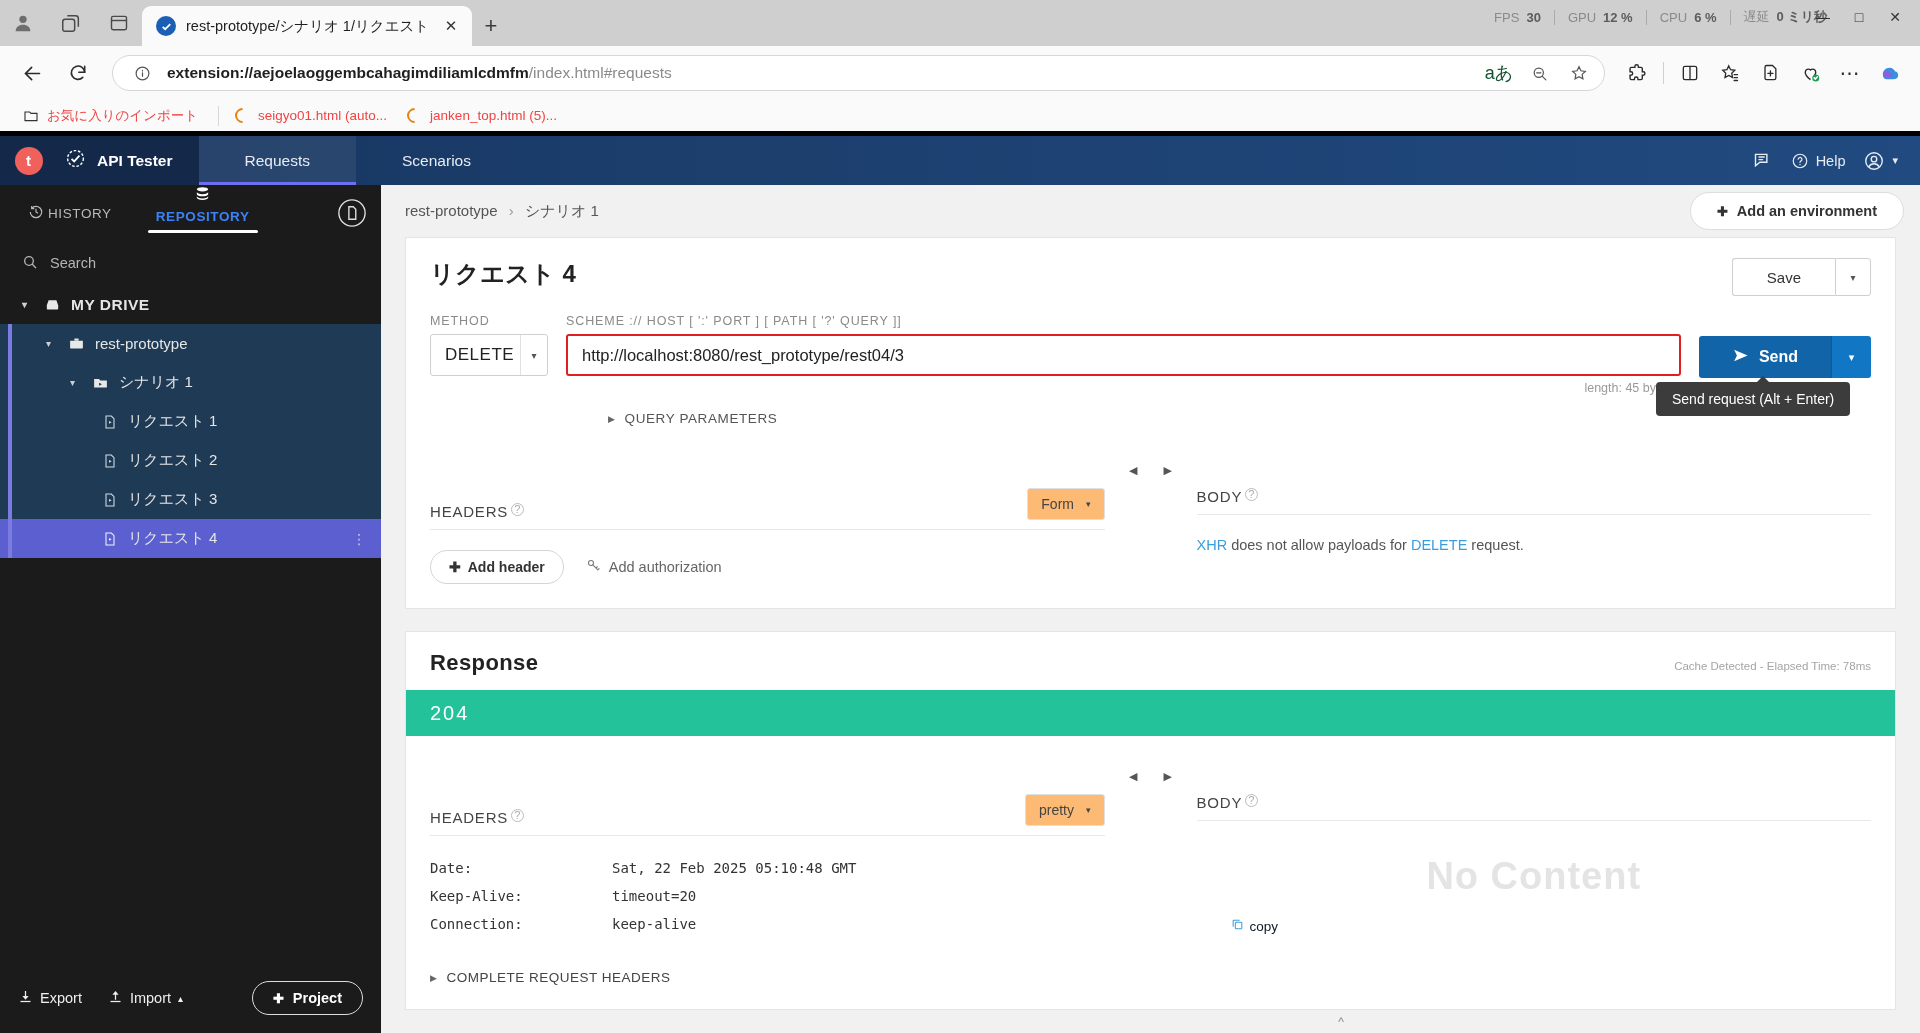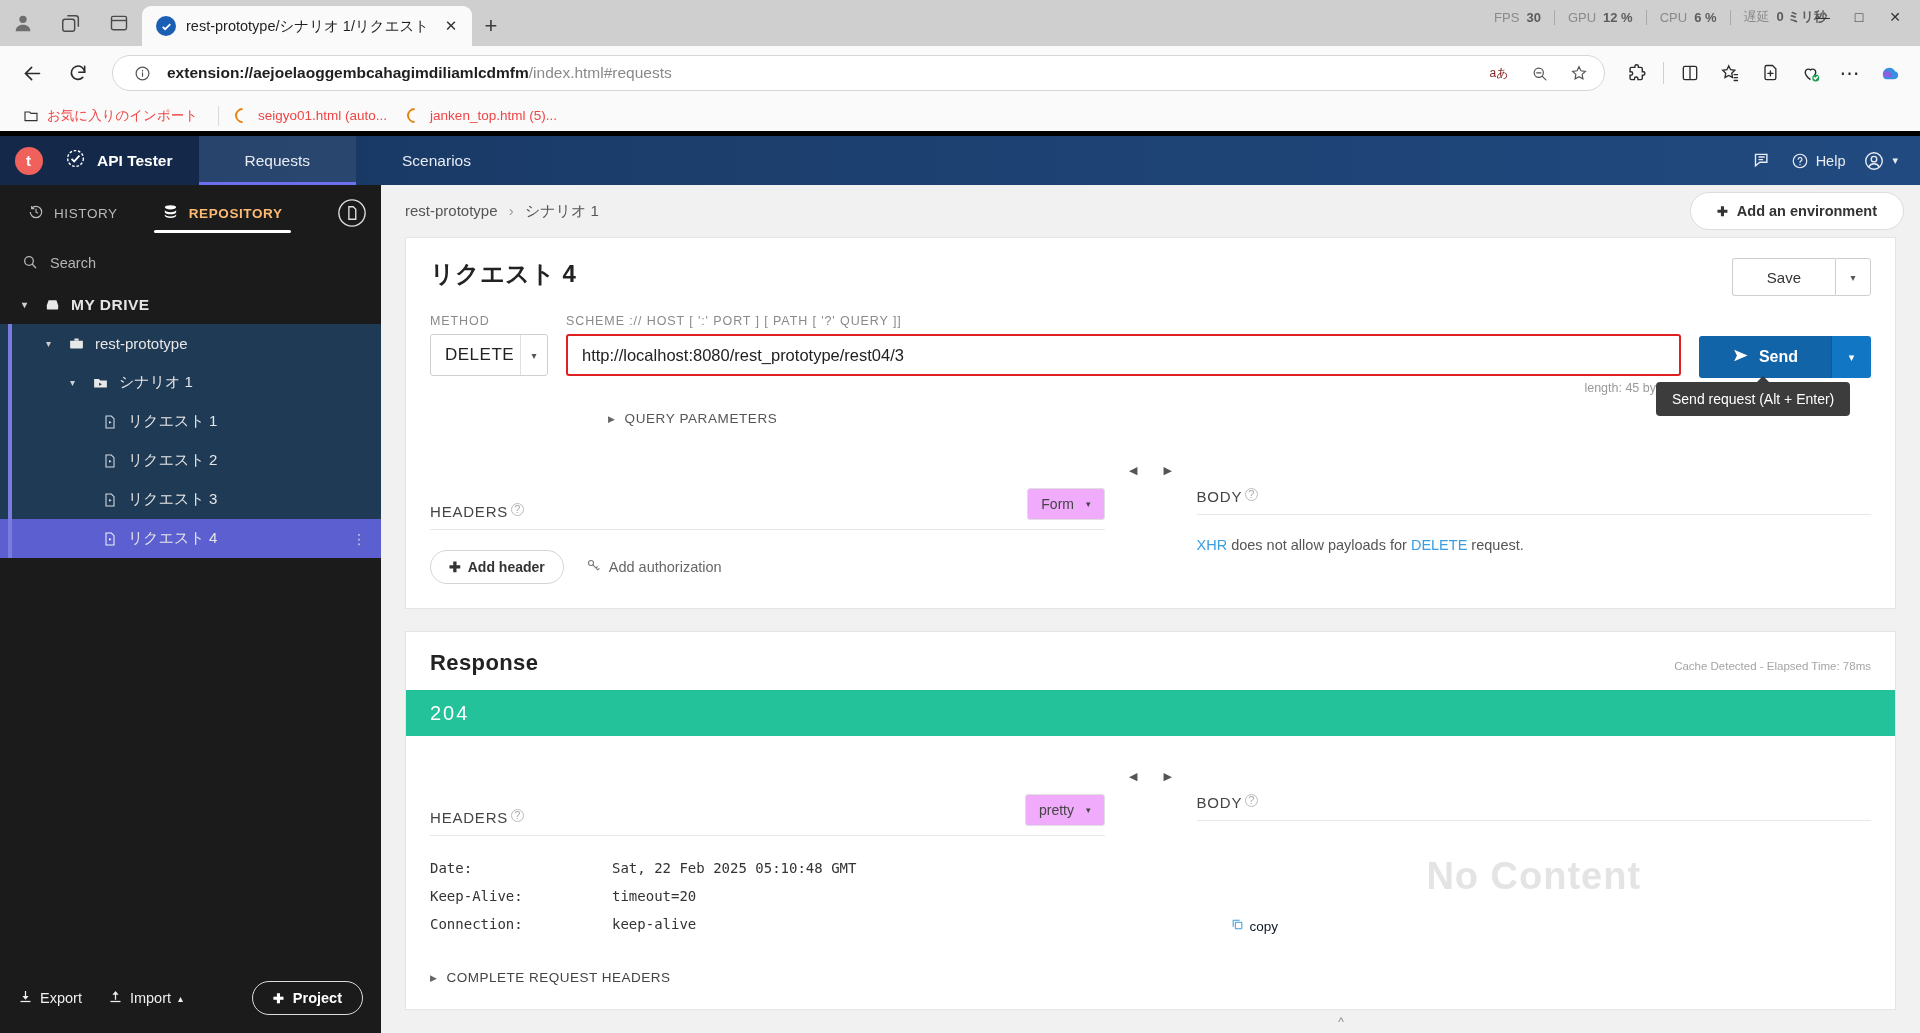--- a/index.html
+++ b/index.html
@@ -94,22 +94,22 @@
   .app-tab.active::after { content:''; position: absolute; left:0; right:0; bottom:0; height: 3px; background: #6e6ef0; }
   .app-header-right { margin-left: auto; display: flex; align-items: center; gap: 18px; padding-right: 22px; color: #e8ecf2; font-size: 14.5px; }
   .ahr-item { display: flex; align-items: center; gap: 7px; }
 
   
   .app-body { flex: 1; display: flex; min-height: 0; }
 
   
   .sidebar { width: 381px; background: #1b1b1b; display: flex; flex-direction: column; }
   .sb-tabs { height: 56px; display: flex; align-items: center; gap: 0; padding: 0 6px; }
-  .sb-tab { display: flex; align-items: center; gap: 10px; padding: 0 22px; height: 56px; color: #b9b9b9; font-size: 13.5px; letter-spacing: .6px; position: relative; }
-  .sb-tab.active { color: #fdba74; font-weight: bold; }
+  .sb-tab { display: flex; align-items: center; gap: 4px; padding: 0 22px; height: 56px; color: #b9b9b9; font-size: 13.5px; letter-spacing: .6px; position: relative; }
+  .sb-tab.active { color: #3b82f6; font-weight: bold; flex-direction: column; }
   .sb-tab.active::after { content:''; position:absolute; left: 14px; right: 14px; bottom: 8px; height: 3px; background: #fff; border-radius:2px; }
   .sb-doc-btn { margin-left: auto; width: 46px; height: 56px; display:flex; align-items:center; justify-content:center; color:#ddd; }
   .sb-search { height: 44px; display: flex; align-items: center; gap: 12px; padding: 0 22px; color: #b4b4b4; font-size: 14.5px; }
   .sb-tree { flex: 1; overflow: hidden; background: #1b1b1b; }
   .tree-row { display: flex; align-items: center; gap: 9px; height: 39px; padding-left: 14px; color: #e6e6e6; font-size: 15px; position: relative; }
   .tree-row.lvl1 { padding-left: 22px; font-weight: 700; letter-spacing: .5px; font-size: 15.5px; }
   .tree-row.lvl2 { padding-left: 46px; background: #1f3a55; }
   .tree-row.lvl3 { padding-left: 70px; background: #1f3a55; }
   .tree-row.lvl4 { padding-left: 100px; background: #1f3a55; }
   .tree-row.selected { background: #5b5fcf; }
@@ -165,21 +165,21 @@
 
   .split { display: flex; margin-top: 26px; }
   .split-left { flex: 1; min-width: 0; padding-right: 10px; }
   .split-arrows { width: 72px; display: flex; align-items: flex-start; justify-content: center; gap: 26px; padding-top: 12px; color: #555; font-size: 11px; }
   .split-right { flex: 1; min-width: 0; padding-left: 10px; }
   .sec-head { display: flex; align-items: flex-end; border-bottom: 1px solid #e8e8e8; padding-bottom: 9px; margin-top: 36px; }
   .sec-title { font-size: 15px; color: #444; letter-spacing: .8px; display: flex; align-items: flex-start; gap: 3px; }
   .q-mark { font-size: 11px; color: #aaa; border: 1px solid #bbb; border-radius: 50%; width: 13px; height: 13px; display:inline-flex; align-items:center; justify-content:center; line-height:1; }
   .sel-mini {
     margin-left: auto; border: 1px solid #e0e0e0; border-radius: 3px; padding: 7px 13px;
-    font-size: 14px; color: #444; display: flex; align-items: center; gap: 12px; background:#f0abfc;
+    font-size: 14px; color: #444; display: flex; align-items: center; gap: 12px; background:#fdba74;
   }
   .sec-body { padding-top: 20px; display: flex; align-items: center; gap: 22px; }
   .add-header-btn { border: 1px solid #d5d5d5; border-radius: 20px; padding: 8px 18px; font-size: 14px; color: #333; display: flex; align-items: center; gap: 7px; font-weight: 600; }
   .add-auth { color: #666; font-size: 14.5px; display: flex; align-items: center; gap: 8px; }
   .body-note { padding-top: 22px; font-size: 14.5px; color: #555; }
   .body-note .lnk { color: #3a9de0; }
 
   
   .resp-head { display: flex; align-items: baseline; padding: 18px 24px 14px 24px; }
   .resp-title { font-size: 22px; font-weight: 700; color: #222; letter-spacing: .4px; }
@@ -269,21 +269,21 @@
   </div>
 
   <div class="omnibox">
     <span class="omni-icon">
       <svg width="17" height="17" viewBox="0 0 24 24" fill="none" stroke="#555" stroke-width="1.7">
           <circle cx="12" cy="12" r="9"></circle>
           <path d="M12 11v5M12 7.6v.8" stroke-linecap="round"></path>
         </svg>
     </span>
     <span class="omnibox-url"><b>extension://aejoelaoggembcahagimdiliamlcdmfm</b><span>/index.html#requests</span></span>
-    <span class="omni-icon" style="font-size:12px;color:#7f1d1d;">aあ</span>
+    <span class="omni-icon" style="font-size:18px;color:#14532d;">aあ</span>
     <span class="omni-icon">
       <svg width="17" height="17" viewBox="0 0 24 24" fill="none" stroke="#555" stroke-width="1.7">
           <circle cx="11" cy="11" r="6.5"></circle>
           <path d="M16 16l5 5M8 11h6" stroke-linecap="round"></path>
         </svg>
     </span>
     <span class="omni-icon">
       <svg width="18" height="18" viewBox="0 0 24 24" fill="none" stroke="#555" stroke-width="1.6">
           <path d="M12 3.6l2.6 5.4 5.9.8-4.3 4.1 1 5.9-5.2-2.8-5.2 2.8 1-5.9L3.5 9.8l5.9-.8z"></path>
         </svg>

